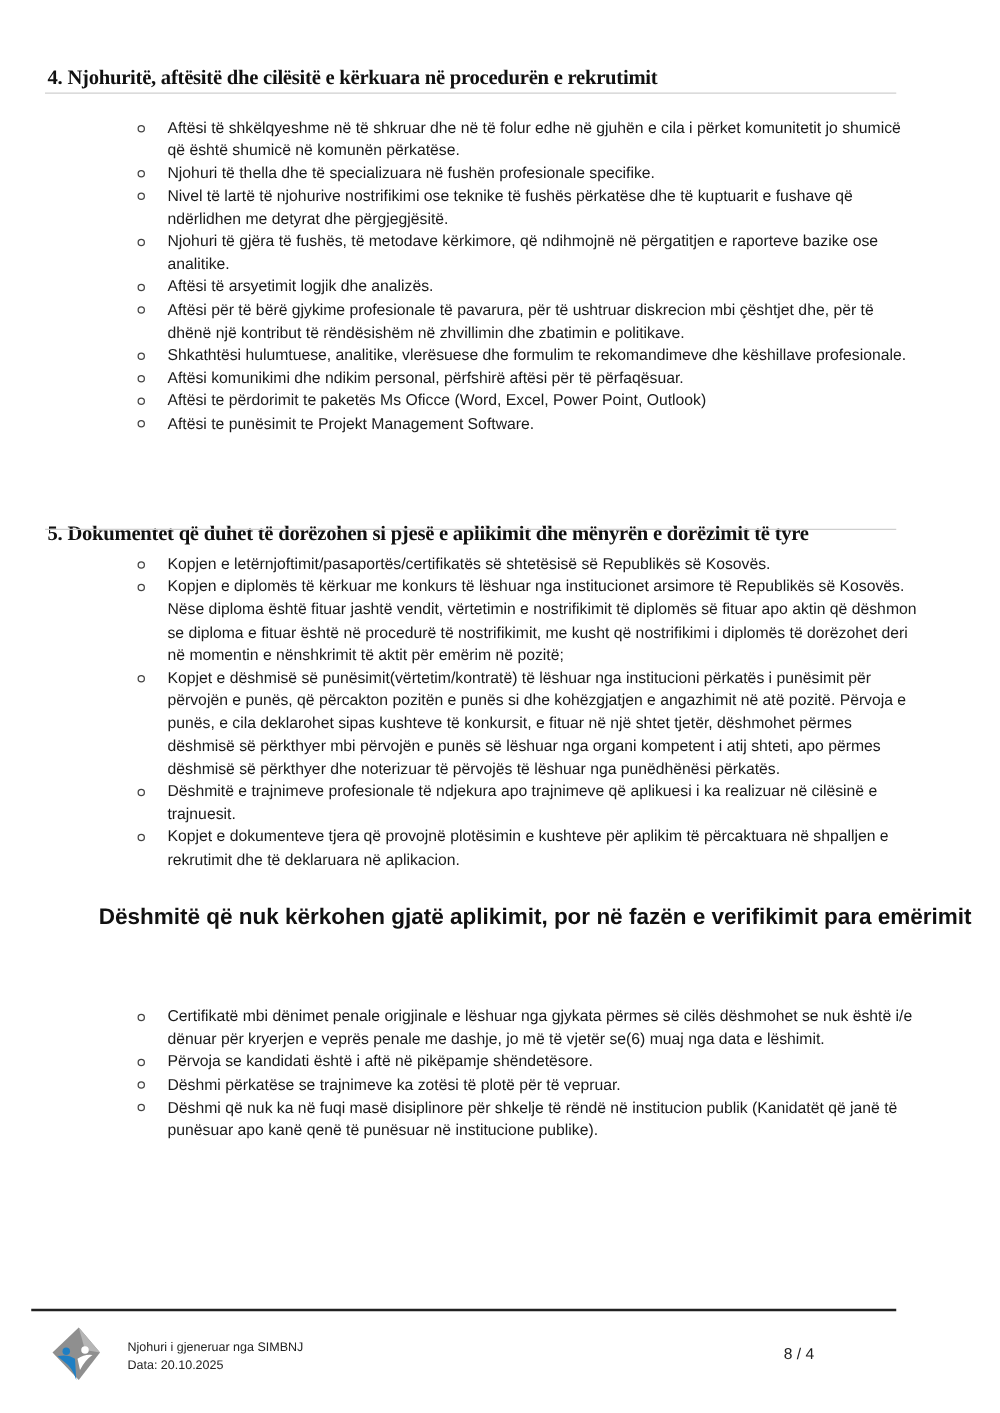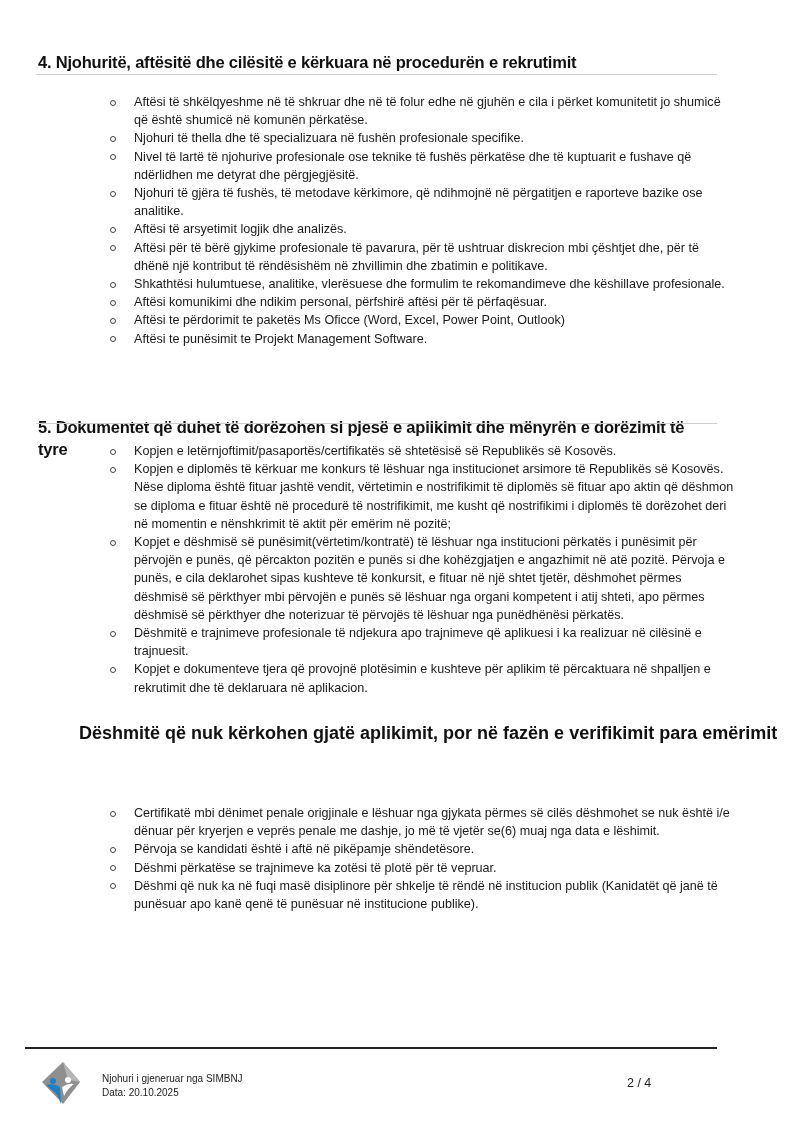--- a/index.html
+++ b/index.html
@@ -3,21 +3,21 @@
 <meta charset="utf-8">
 <style>
   html, body { margin: 0; padding: 0; background: #ffffff; }
   body {
     width: 800px; height: 1130px; position: relative; overflow: hidden;
     font-family: "Liberation Sans", "DejaVu Sans", sans-serif; color: #1a1a1a;
   }
   .page { position: absolute; left: 0; top: 0; width: 800px; height: 1130px; }
   .section-heading {
     position: absolute; left: 38px; width: 680px;
-    font-family: Liberation Sans, sans-serif; font-weight: bold;
+    font-family: Liberation Serif, serif; font-weight: bold;
     font-size: 16.5px; line-height: 22px; color: #111;
     letter-spacing: -0.2px;
   }
   .section-rule {
     position: absolute; left: 36px; width: 681px; height: 1px; background: #cfcfcf;
   }
   ul.bullets {
     position: absolute; left: 94px; width: 624px; margin: 16px; padding: 0;
     list-style: none;
   }
@@ -49,21 +49,21 @@
 </head>
 <body>
 
 <div class="page">
 
   <div class="section-heading" style="top:51px;">4. Njohuritë, aftësitë dhe cilësitë e kërkuara në procedurën e rekrutimit</div>
   <div class="section-rule" style="top:74px;"></div>
   <ul class="bullets" style="top:77px;">
     <li><span class="bullet"></span><span>Aftësi të shkëlqyeshme në të shkruar dhe në të folur edhe në gjuhën e cila i përket komunitetit jo shumicë që është shumicë në komunën përkatëse.</span></li>
     <li><span class="bullet"></span><span>Njohuri të thella dhe të specializuara në fushën profesionale specifike.</span></li>
-    <li><span class="bullet"></span><span>Nivel të lartë të njohurive profesionale ose teknike të fushës përkatëse dhe të kuptuarit e fushave që ndërlidhen me detyrat dhe përgjegjësitë.</span></li>
+    <li><span class="bullet"></span><span>Nivel të lartë të njohurive nostrifikimi ose teknike të fushës përkatëse dhe të kuptuarit e fushave që ndërlidhen me detyrat dhe përgjegjësitë.</span></li>
     <li><span class="bullet"></span><span>Njohuri të gjëra të fushës, të metodave kërkimore, që ndihmojnë në përgatitjen e raporteve bazike ose analitike.</span></li>
     <li><span class="bullet"></span><span>Aftësi të arsyetimit logjik dhe analizës.</span></li>
     <li><span class="bullet"></span><span>Aftësi për të bërë gjykime profesionale të pavarura, për të ushtruar diskrecion mbi çështjet dhe, për të dhënë një kontribut të rëndësishëm në zhvillimin dhe zbatimin e politikave.</span></li>
     <li><span class="bullet"></span><span>Shkathtësi hulumtuese, analitike, vlerësuese dhe formulim te rekomandimeve dhe këshillave profesionale.</span></li>
     <li><span class="bullet"></span><span>Aftësi komunikimi dhe ndikim personal, përfshirë aftësi për të përfaqësuar.</span></li>
     <li><span class="bullet"></span><span>Aftësi te përdorimit te paketës Ms Oficce (Word, Excel, Power Point, Outlook)</span></li>
     <li><span class="bullet"></span><span>Aftësi te punësimit te Projekt Management Software.</span></li>
   </ul>
 
   <div class="section-heading" style="top:378px;margin-top:38px;">5. Dokumentet që duhet të dorëzohen si pjesë e aplikimit dhe mënyrën e dorëzimit të tyre</div>
@@ -90,14 +90,14 @@
     <polygon points="23,2 28,20 40,22" fill="#b5b5b5"></polygon>
     <circle cx="13" cy="21" r="3" fill="#1f7fc4"></circle>
     <path d="M6,25 Q14,23 20,27 L21,44 Q18,34 12,30 Z" fill="#1f7fc4"></path>
     <circle cx="28" cy="20" r="3" fill="#ffffff"></circle>
     <path d="M22,27 Q28,23 34,24 Q28,28 24,36 Z" fill="#ffffff"></path>
   </svg>
   <div class="footer-text">
     <div>Njohuri i gjeneruar nga SIMBNJ</div>
     <div>Data: 20.10.2025</div>
   </div>
-  <div class="page-number">2 / 4</div>
+  <div class="page-number">8 / 4</div>
 </div>
 
 </body></html>

